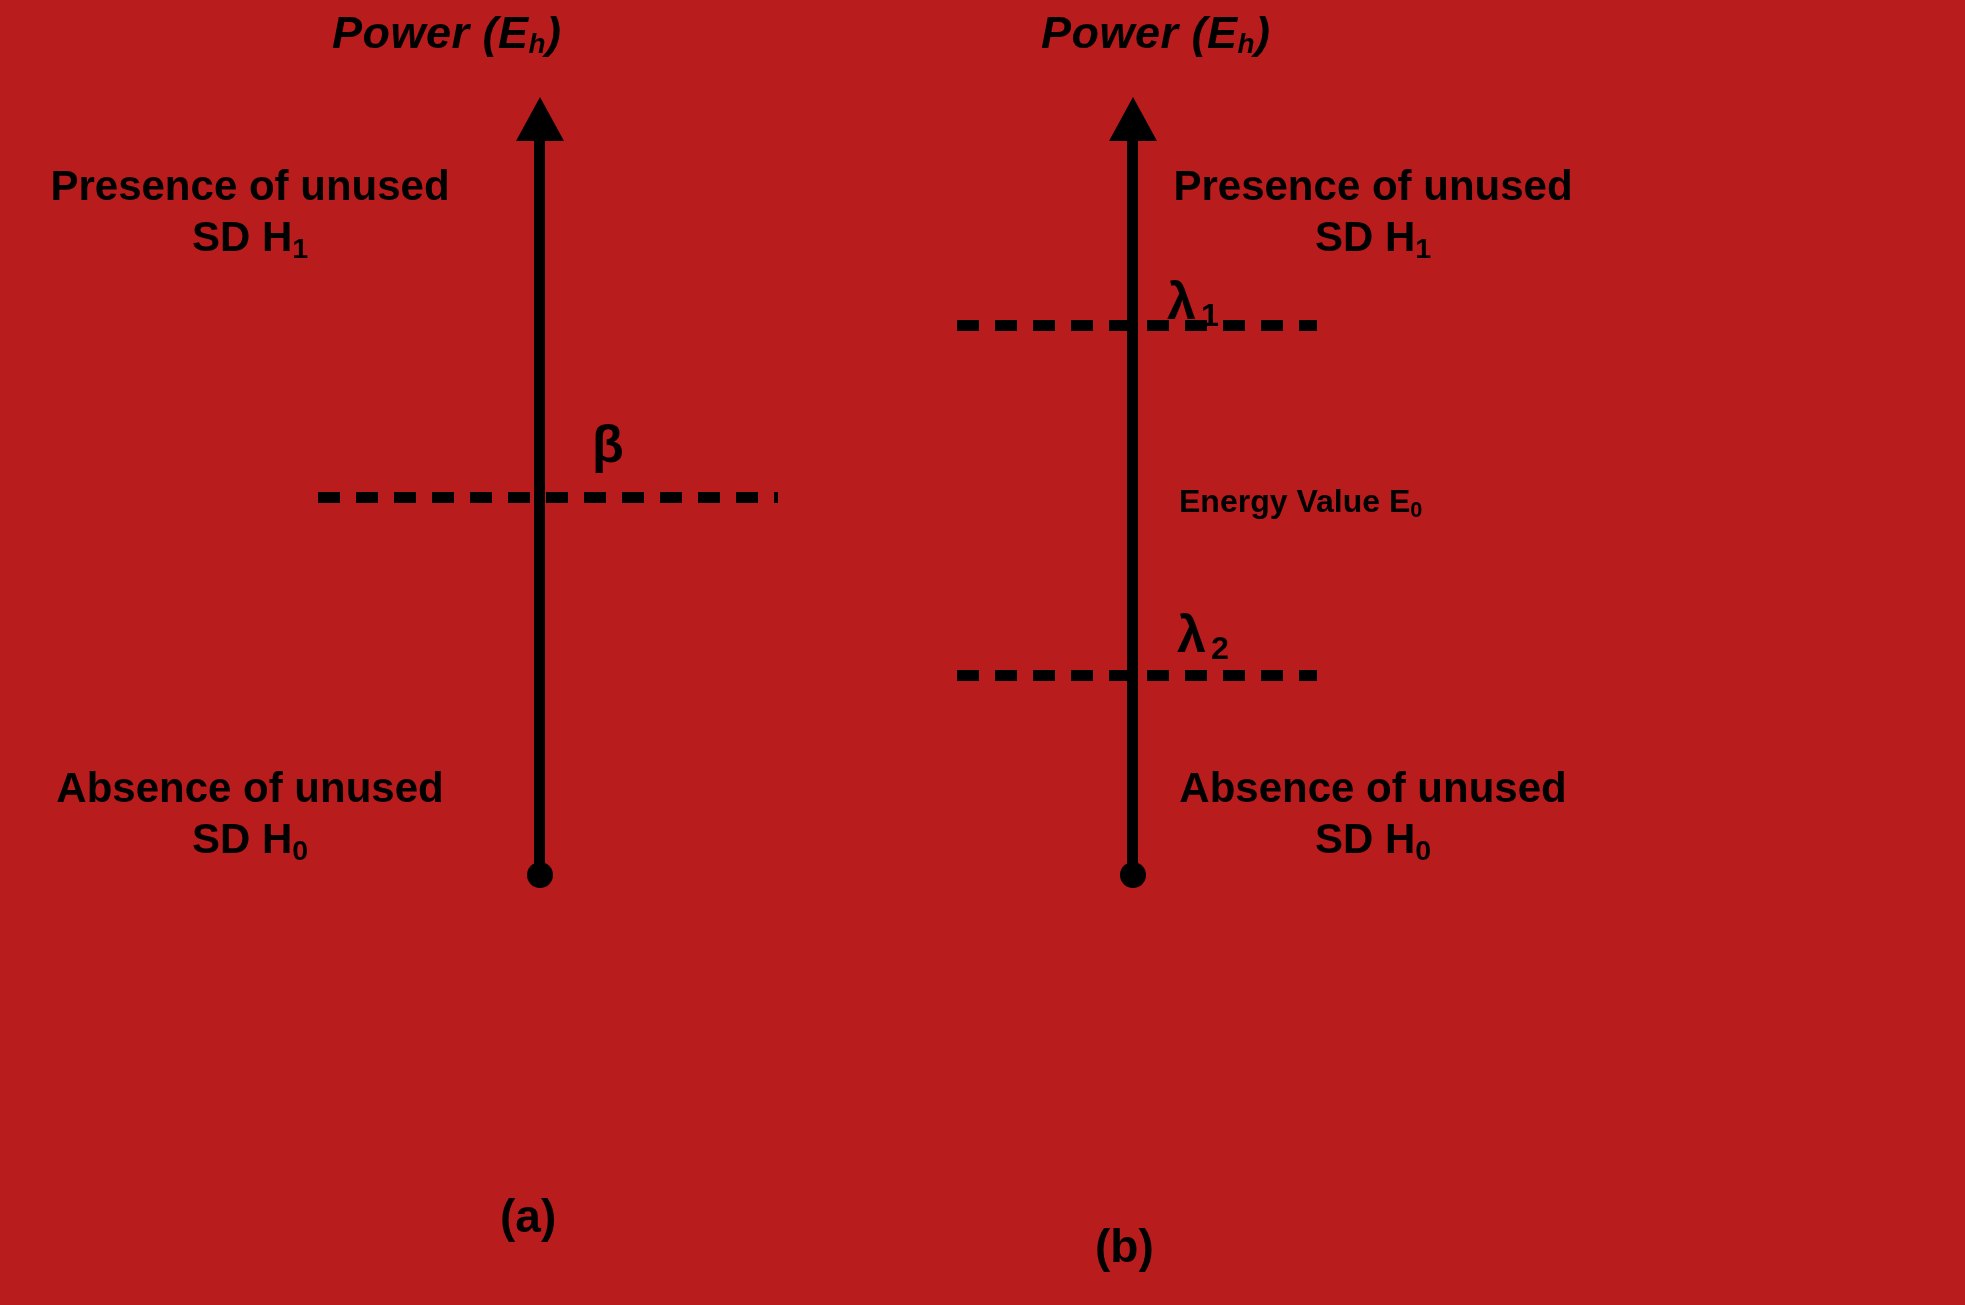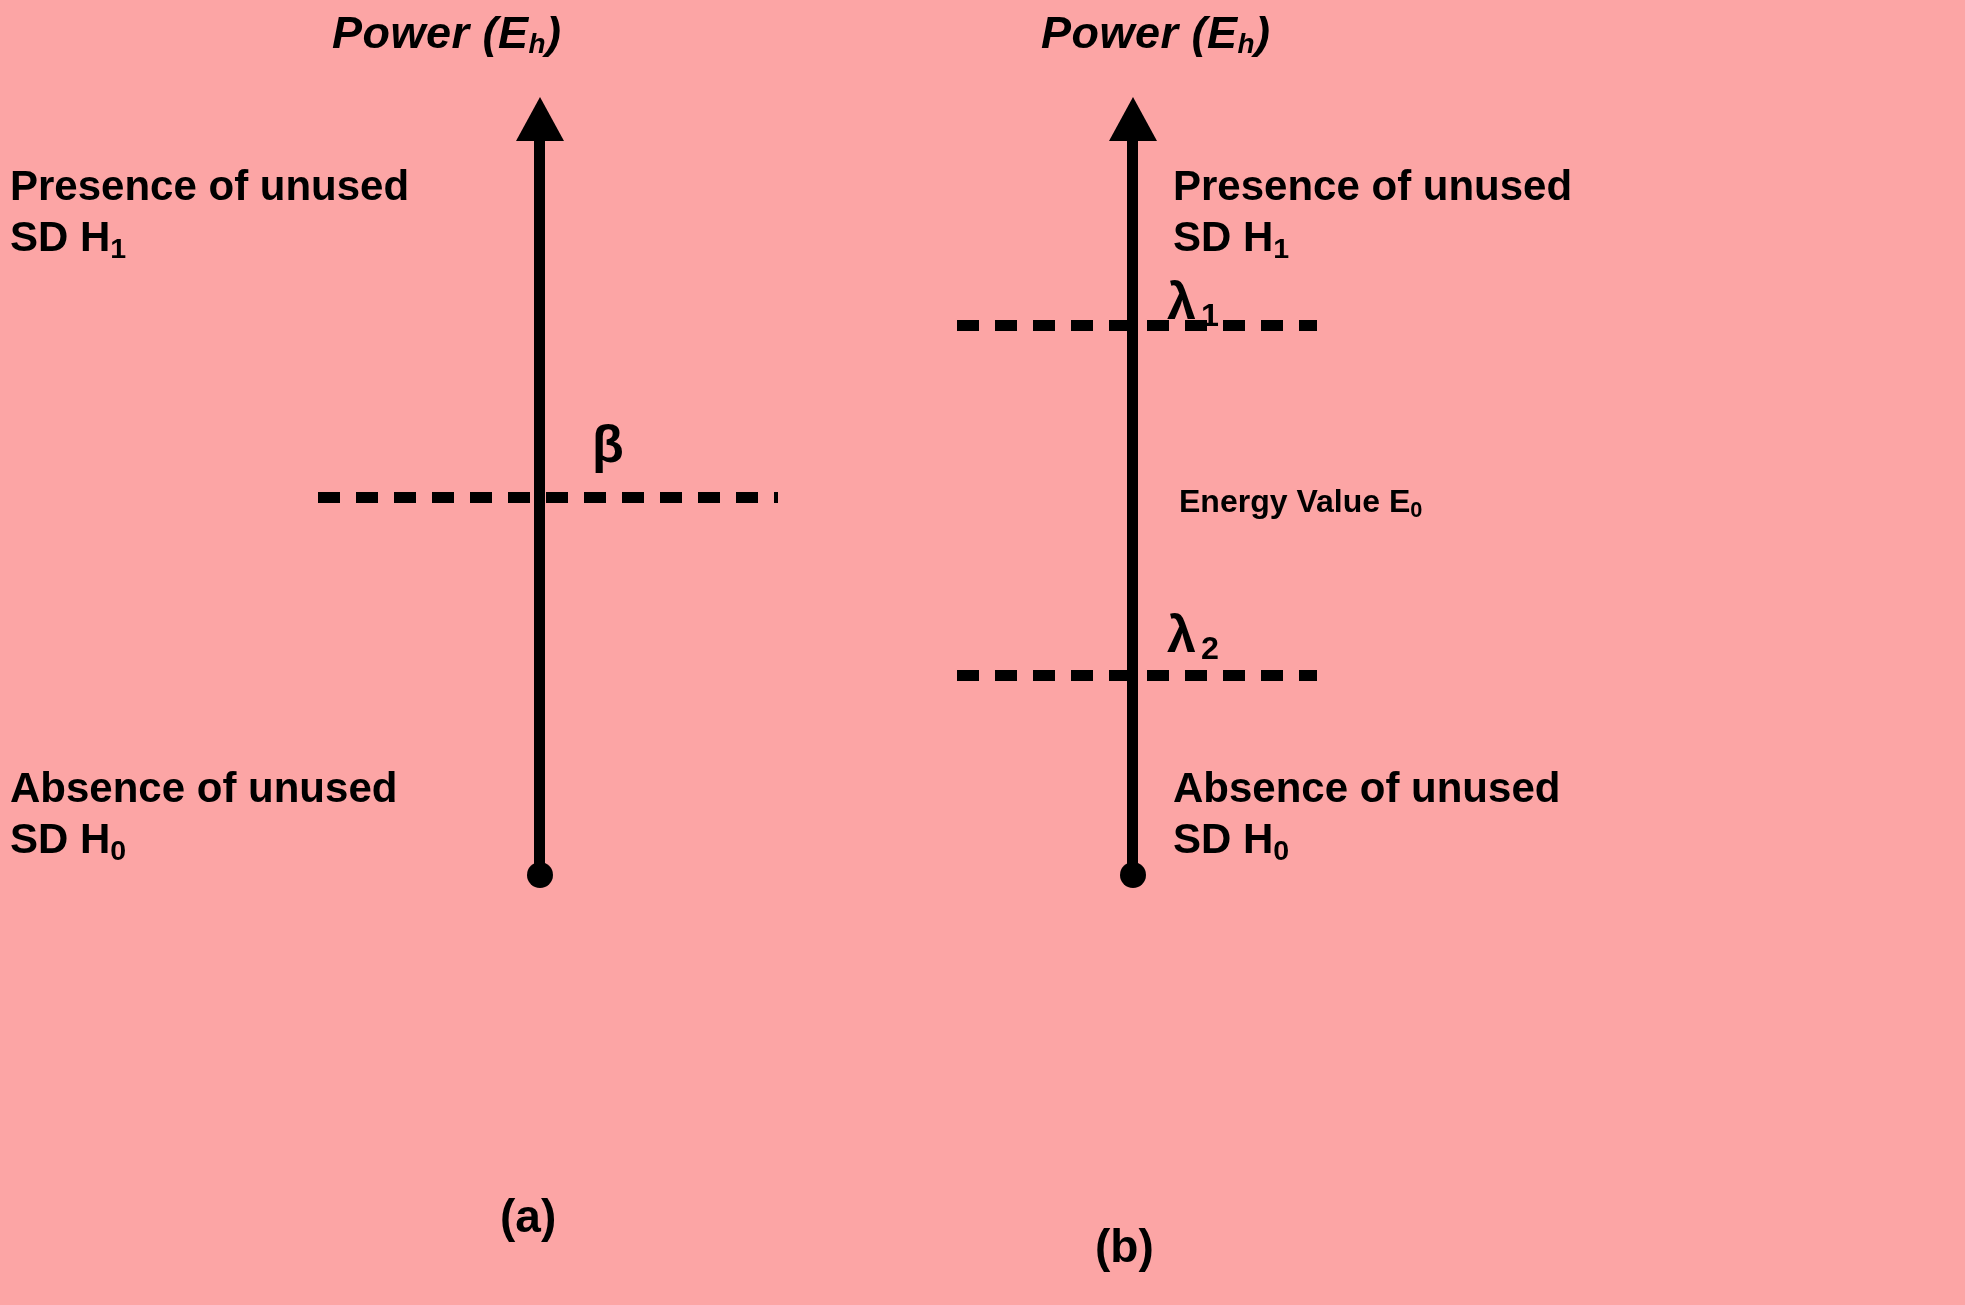--- a/index.html
+++ b/index.html
@@ -11,21 +11,21 @@
     width: 1965px;
     height: 1305px;
     font-family: "Liberation Sans", sans-serif;
     color: #000000;
     overflow: hidden;
   }
   #figure {
     position: relative;
     width: 1965px;
     height: 1305px;
-    background: #fca5a5;
+    background: #b91c1c;
   }
   .panel {
     position: absolute;
     top: 0;
     width: 982px;
     height: 1305px;
   }
   #panel-a { left: 0; }
   #panel-b { left: 983px; }
 
@@ -85,21 +85,21 @@
     position: absolute;
     font-weight: bold;
     font-size: 42px;
     line-height: 1.22;
     white-space: pre-line;
   }
   .region-label sub {
     font-size: 0.68em;
     vertical-align: -0.25em;
   }
-  .align-right { text-align: left; }
+  .align-right { text-align: center; }
 
   .greek-label {
     position: absolute;
     font-weight: bold;
     font-size: 52px;
     line-height: 1;
     white-space: nowrap;
   }
   .greek-label sub {
     font-size: 0.62em;
@@ -161,21 +161,21 @@
     <div class="axis-dot" style="left: 137px; top: 862px;"></div>
 
     <div class="region-label align-right" style="left: 190px; top: 160px; width: 400px;"><span>Presence of unused</span><br><span>SD H</span><sub>1</sub></div>
 
     <div class="greek-label" style="left: 184px; top: 275px;"><span>λ</span><sub>1</sub></div>
 
     <div class="dashed-line" style="left: -26px; top: 320px; width: 360px;"></div>
 
     <div class="mid-label" style="left: 196px; top: 485px;"><span>Energy Value E</span><sub>0</sub></div>
 
-    <div class="greek-label" style="left: 184px; top: 608px;"><span>λ</span><sub>2</sub></div>
+    <div class="greek-label" style="left: 194px; top: 608px;"><span>λ</span><sub>2</sub></div>
 
     <div class="dashed-line" style="left: -26px; top: 670px; width: 360px;"></div>
 
     <div class="region-label align-right" style="left: 190px; top: 762px; width: 400px;"><span>Absence of unused</span><br><span>SD H</span><sub>0</sub></div>
 
     <div class="panel-caption" style="left: 112px; top: 1223px;">(b)</div>
   </div>
 
 </div>
 

